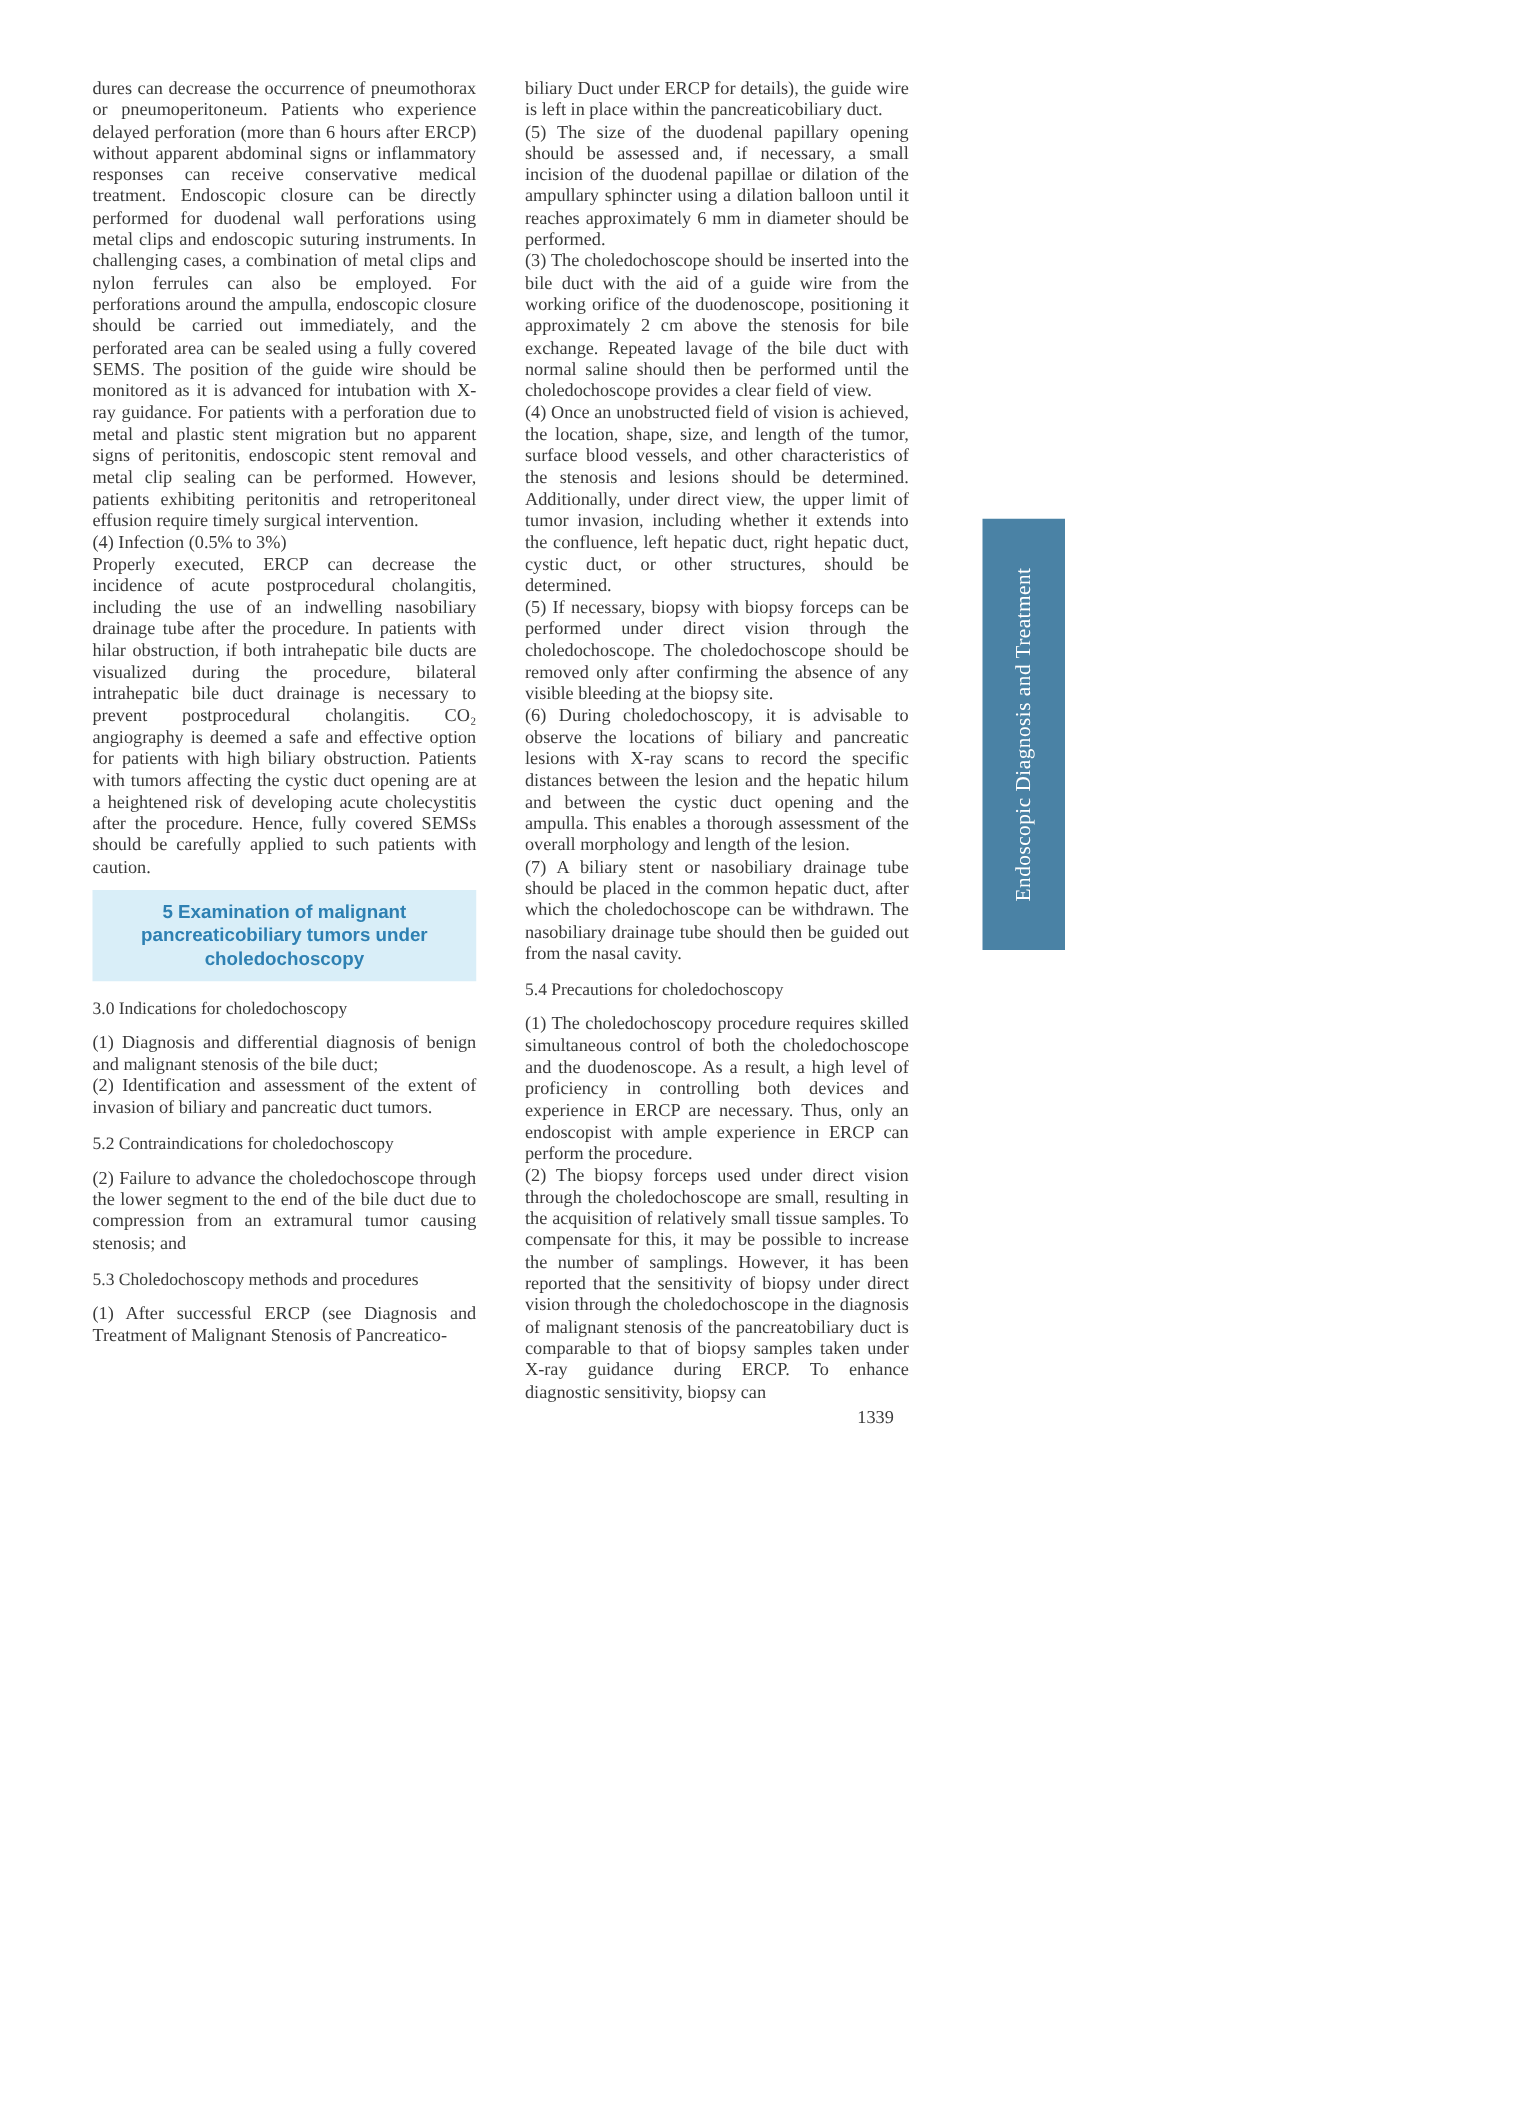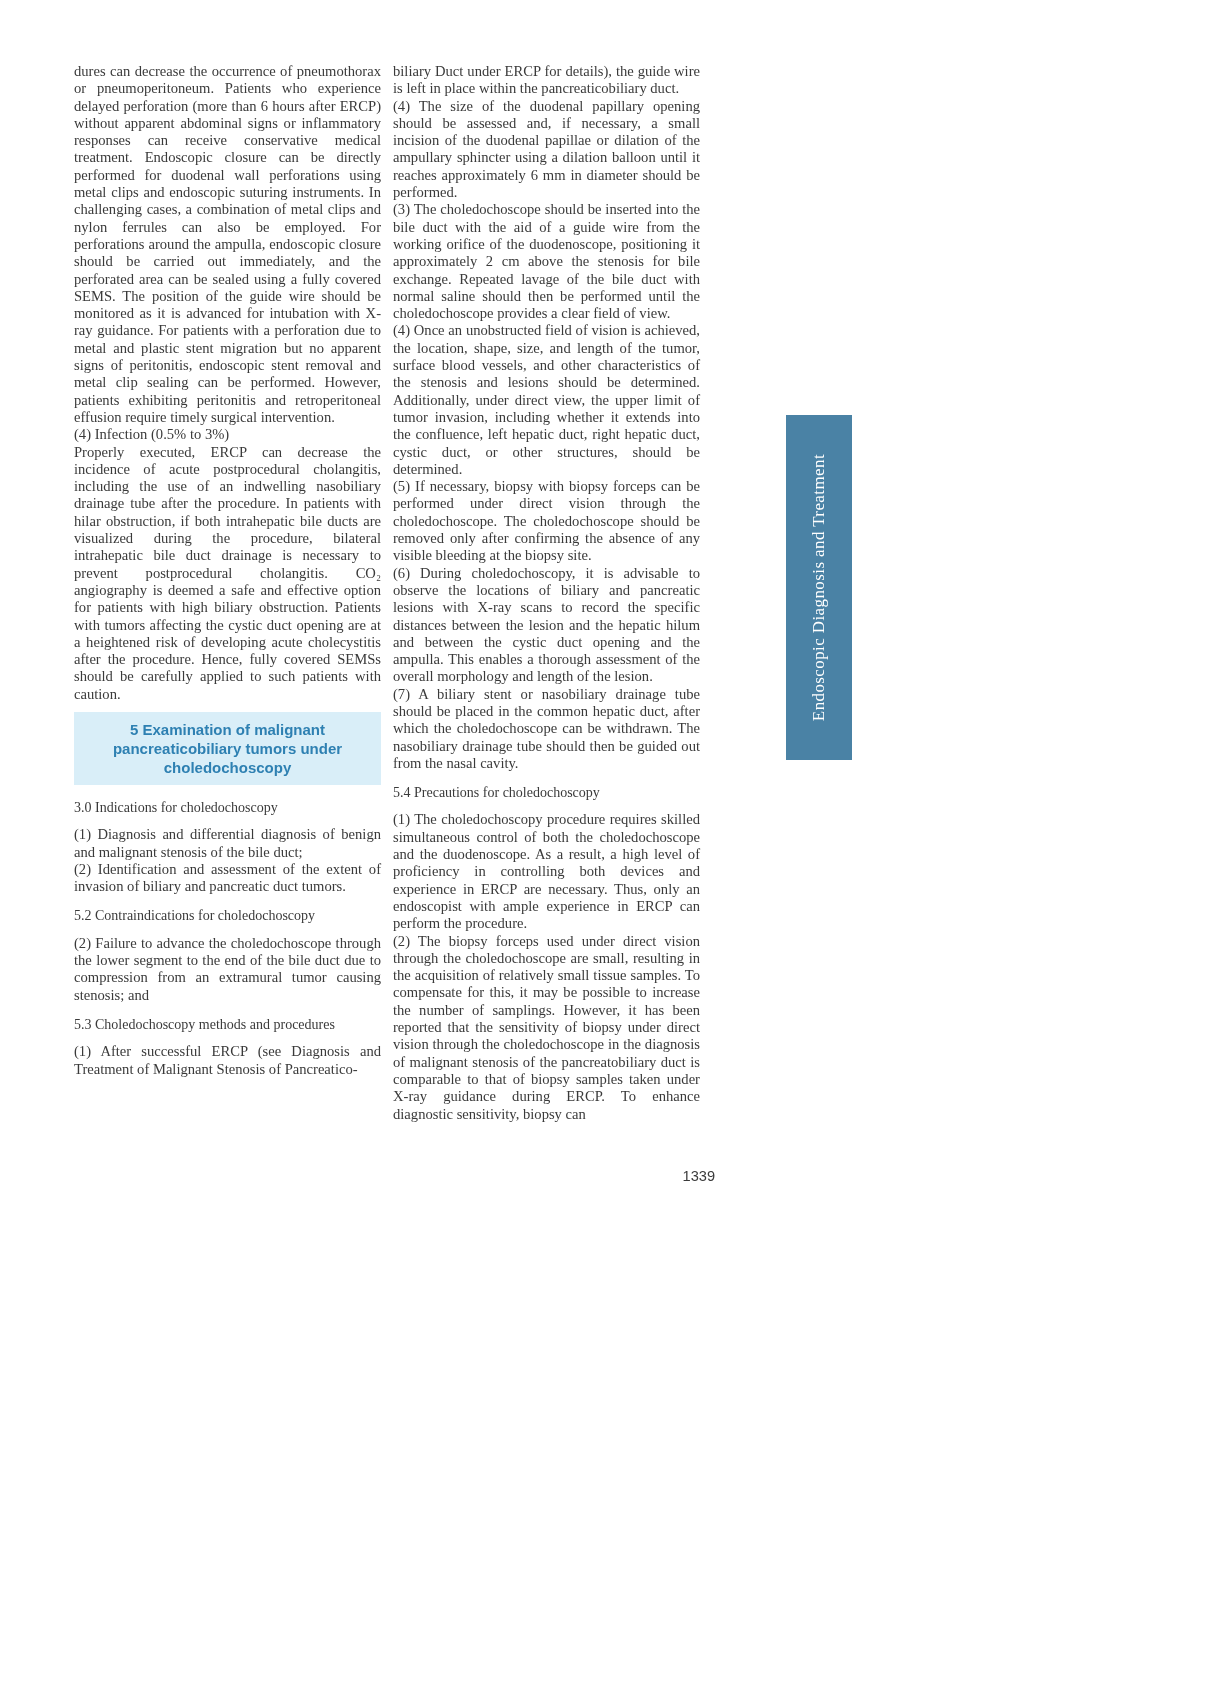--- a/index.html
+++ b/index.html
@@ -14,21 +14,21 @@
     position: absolute;
     top: 63px;
     width: 307px;
     font-family: "Liberation Serif", "DejaVu Serif", serif;
     font-size: 14.6px;
     line-height: 17.3px;
     color: #3a3a3a;
     text-align: justify;
   }
   .col-left  { left: 74px; }
-  .col-right { left: 393px; }
+  .col-right { left: 420px; }
   p.body { margin: 0; }
   h3.subhead {
     margin: 12px 0 10px 0;
     font-family: "Liberation Serif", "DejaVu Serif", serif;
     font-size: 14px;
     font-weight: normal;
     color: #3a3a3a;
     text-align: left;
   }
   .section-box {
@@ -61,24 +61,23 @@
     font-family: "Liberation Serif", "DejaVu Serif", serif;
     font-size: 17px;
     letter-spacing: 0.4px;
   }
   .page-number {
     position: absolute;
     left: 408px;
     top: 1126px;
     width: 307px;
     text-align: right;
-    font-family: Liberation Sans, sans-serif;
+    font-family: Liberation Serif, serif;
     font-size: 14.6px;
     color: #3a3a3a;
-    margin-top: 42px;
   }
 </style>
 </head>
 <body>
 
 <div class="page">
 
   <div class="column col-left">
     <p class="body">dures can decrease the occurrence of pneumothorax or pneumoperitoneum. Patients who experience delayed perforation (more than 6 hours after ERCP) without apparent abdominal signs or inflammatory responses can receive conservative medical treatment. Endoscopic closure can be directly performed for duodenal wall perforations using metal clips and endoscopic suturing instruments. In challenging cases, a combination of metal clips and nylon ferrules can also be employed. For perforations around the ampulla, endoscopic closure should be carried out immediately, and the perforated area can be sealed using a fully covered SEMS. The position of the guide wire should be monitored as it is advanced for intubation with X-ray guidance. For patients with a perforation due to metal and plastic stent migration but no apparent signs of peritonitis, endoscopic stent removal and metal clip sealing can be performed. However, patients exhibiting peritonitis and retroperitoneal effusion require timely surgical intervention.</p>
     <p class="body">(4) Infection (0.5% to 3%)</p>
@@ -92,21 +91,21 @@
 
     <h3 class="subhead">5.2 Contraindications for choledochoscopy</h3>
     <p class="body">(2) Failure to advance the choledochoscope through the lower segment to the end of the bile duct due to compression from an extramural tumor causing stenosis; and</p>
 
     <h3 class="subhead">5.3 Choledochoscopy methods and procedures</h3>
     <p class="body">(1) After successful ERCP (see Diagnosis and Treatment of Malignant Stenosis of Pancreatico-</p>
   </div>
 
   <div class="column col-right">
     <p class="body">biliary Duct under ERCP for details), the guide wire is left in place within the pancreaticobiliary duct.</p>
-    <p class="body">(4) The size of the duodenal papillary opening should be assessed and, if necessary, a small incision of the duodenal papillae or dilation of the ampullary sphincter using a dilation balloon until it reaches approximately 6 mm in diameter should be performed.</p>
+    <p class="body">(5) The size of the duodenal papillary opening should be assessed and, if necessary, a small incision of the duodenal papillae or dilation of the ampullary sphincter using a dilation balloon until it reaches approximately 6 mm in diameter should be performed.</p>
     <p class="body">(3) The choledochoscope should be inserted into the bile duct with the aid of a guide wire from the working orifice of the duodenoscope, positioning it approximately 2 cm above the stenosis for bile exchange. Repeated lavage of the bile duct with normal saline should then be performed until the choledochoscope provides a clear field of view.</p>
     <p class="body">(4) Once an unobstructed field of vision is achieved, the location, shape, size, and length of the tumor, surface blood vessels, and other characteristics of the stenosis and lesions should be determined. Additionally, under direct view, the upper limit of tumor invasion, including whether it extends into the confluence, left hepatic duct, right hepatic duct, cystic duct, or other structures, should be determined.</p>
     <p class="body">(5) If necessary, biopsy with biopsy forceps can be performed under direct vision through the choledochoscope. The choledochoscope should be removed only after confirming the absence of any visible bleeding at the biopsy site.</p>
     <p class="body">(6) During choledochoscopy, it is advisable to observe the locations of biliary and pancreatic lesions with X-ray scans to record the specific distances between the lesion and the hepatic hilum and between the cystic duct opening and the ampulla. This enables a thorough assessment of the overall morphology and length of the lesion.</p>
     <p class="body">(7) A biliary stent or nasobiliary drainage tube should be placed in the common hepatic duct, after which the choledochoscope can be withdrawn. The nasobiliary drainage tube should then be guided out from the nasal cavity.</p>
 
     <h3 class="subhead">5.4 Precautions for choledochoscopy</h3>
     <p class="body">(1) The choledochoscopy procedure requires skilled simultaneous control of both the choledochoscope and the duodenoscope. As a result, a high level of proficiency in controlling both devices and experience in ERCP are necessary. Thus, only an endoscopist with ample experience in ERCP can perform the procedure.</p>
     <p class="body">(2) The biopsy forceps used under direct vision through the choledochoscope are small, resulting in the acquisition of relatively small tissue samples. To compensate for this, it may be possible to increase the number of samplings. However, it has been reported that the sensitivity of biopsy under direct vision through the choledochoscope in the diagnosis of malignant stenosis of the pancreatobiliary duct is comparable to that of biopsy samples taken under X-ray guidance during ERCP. To enhance diagnostic sensitivity, biopsy can</p>
   </div>

